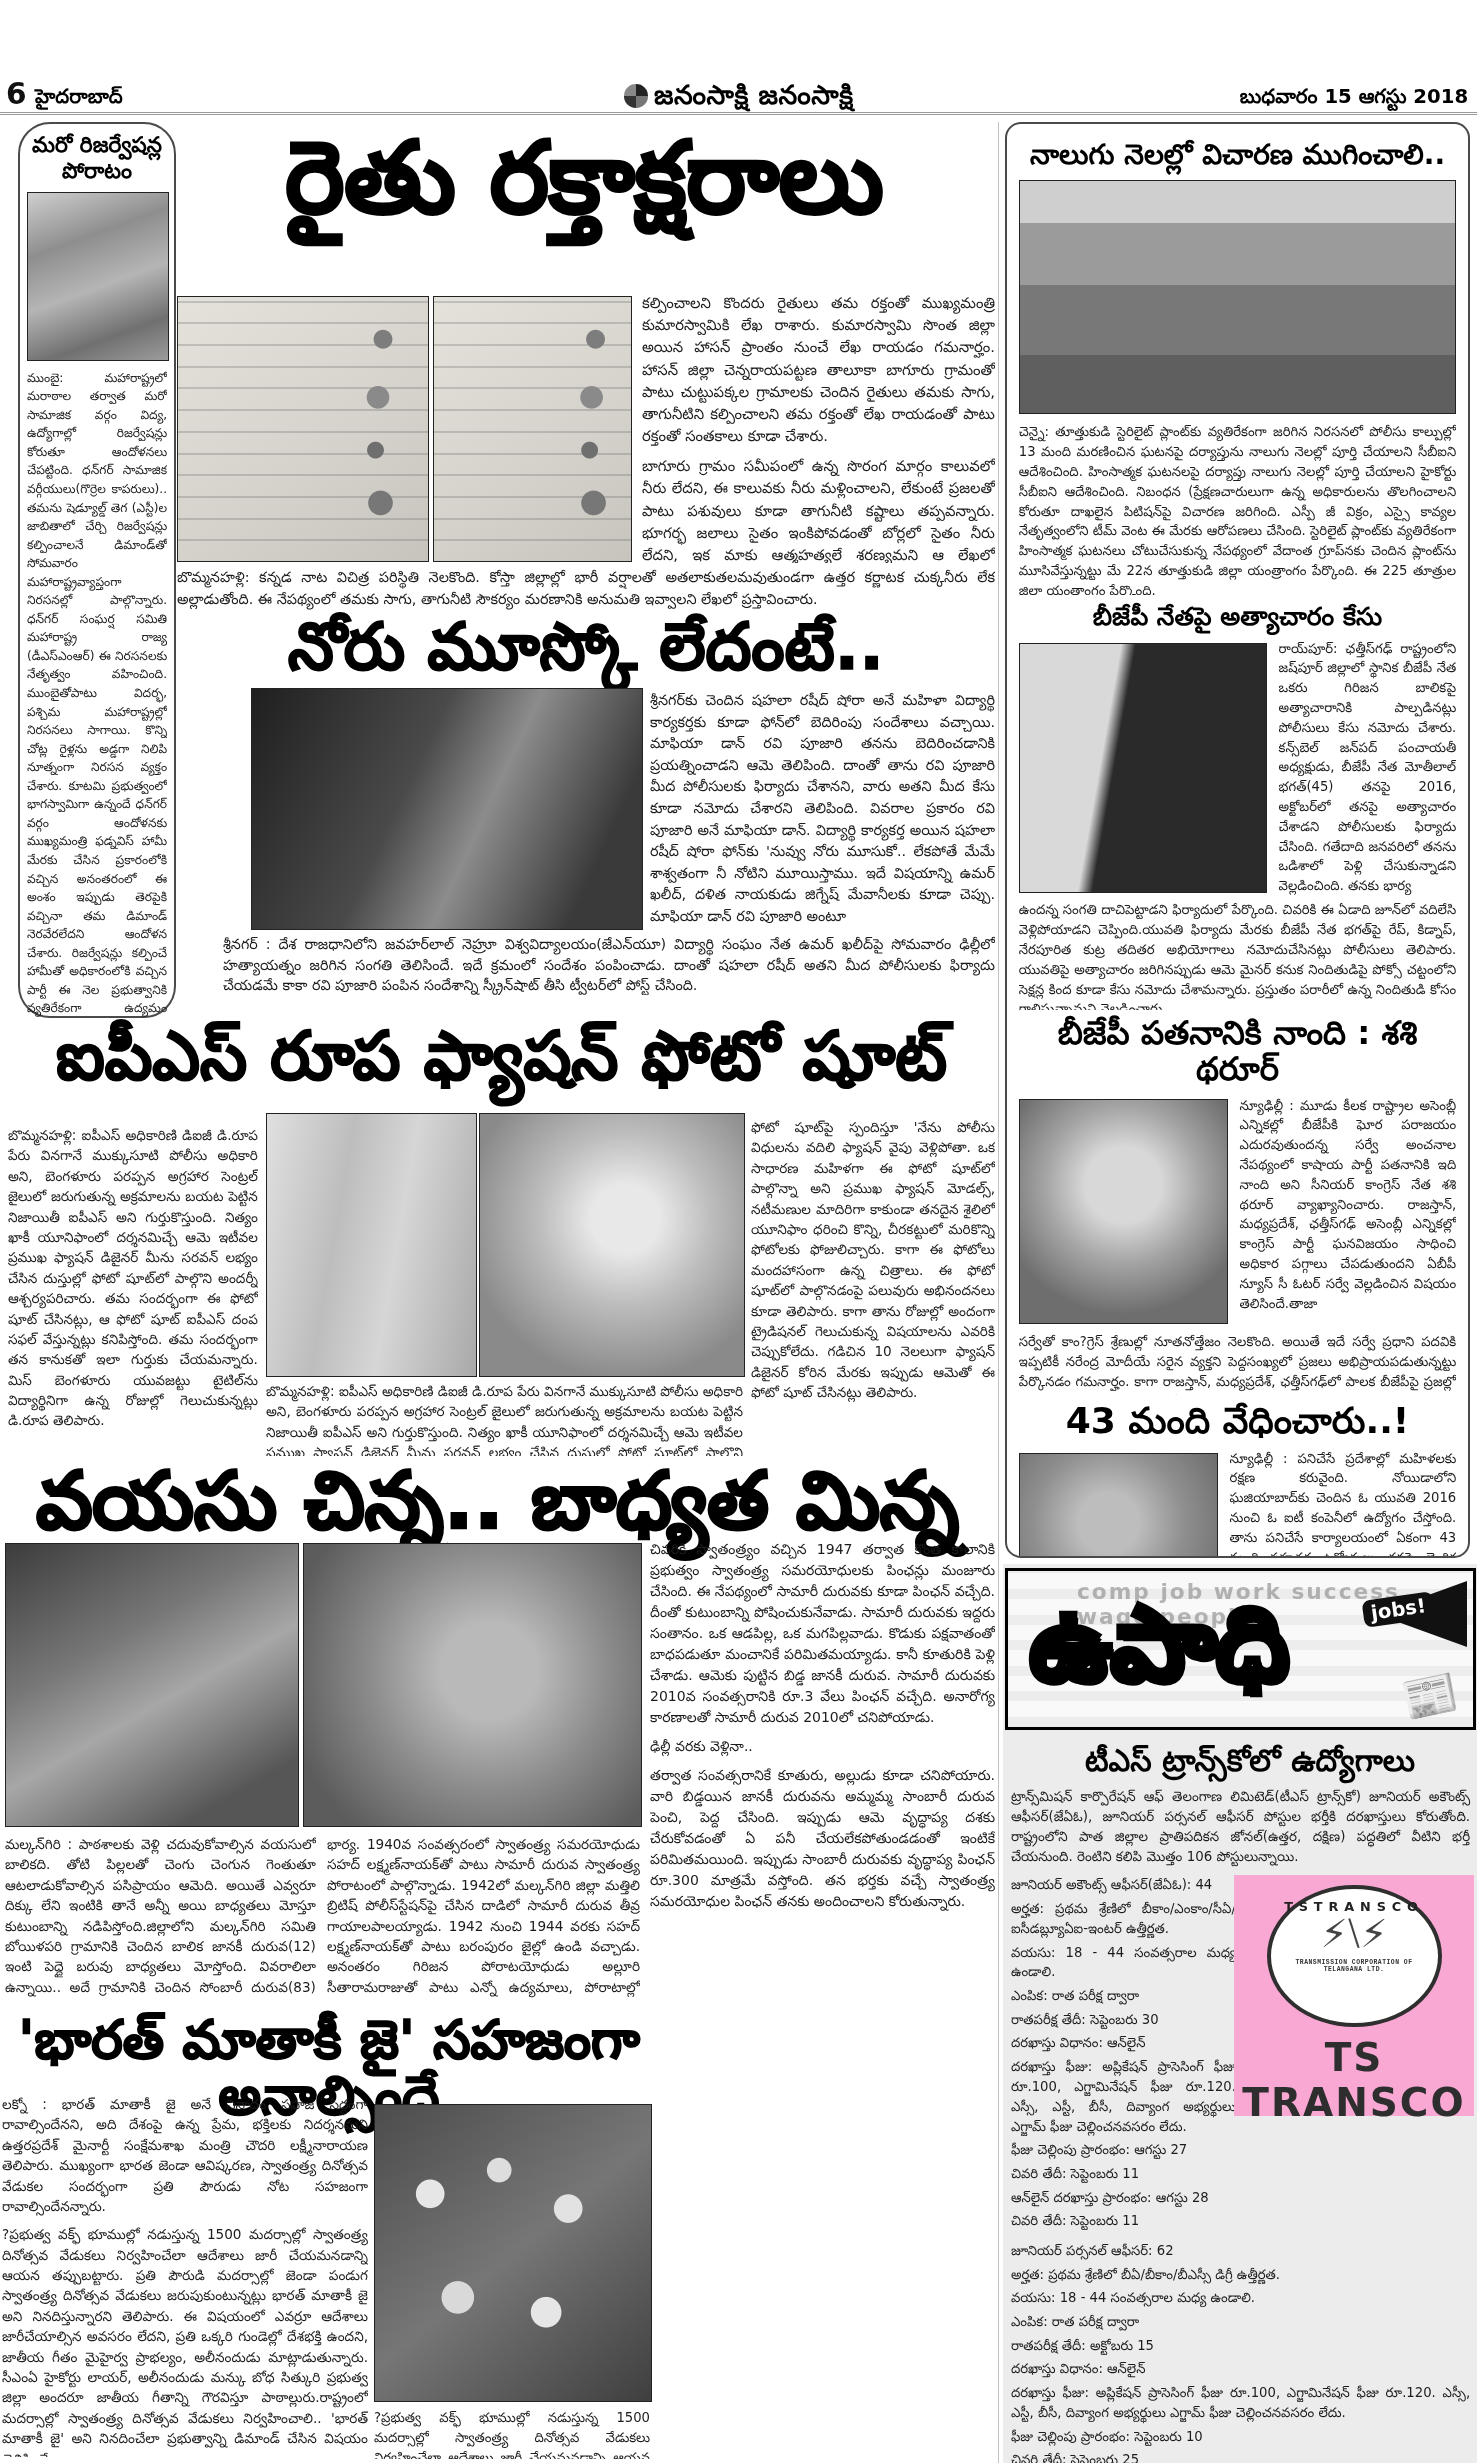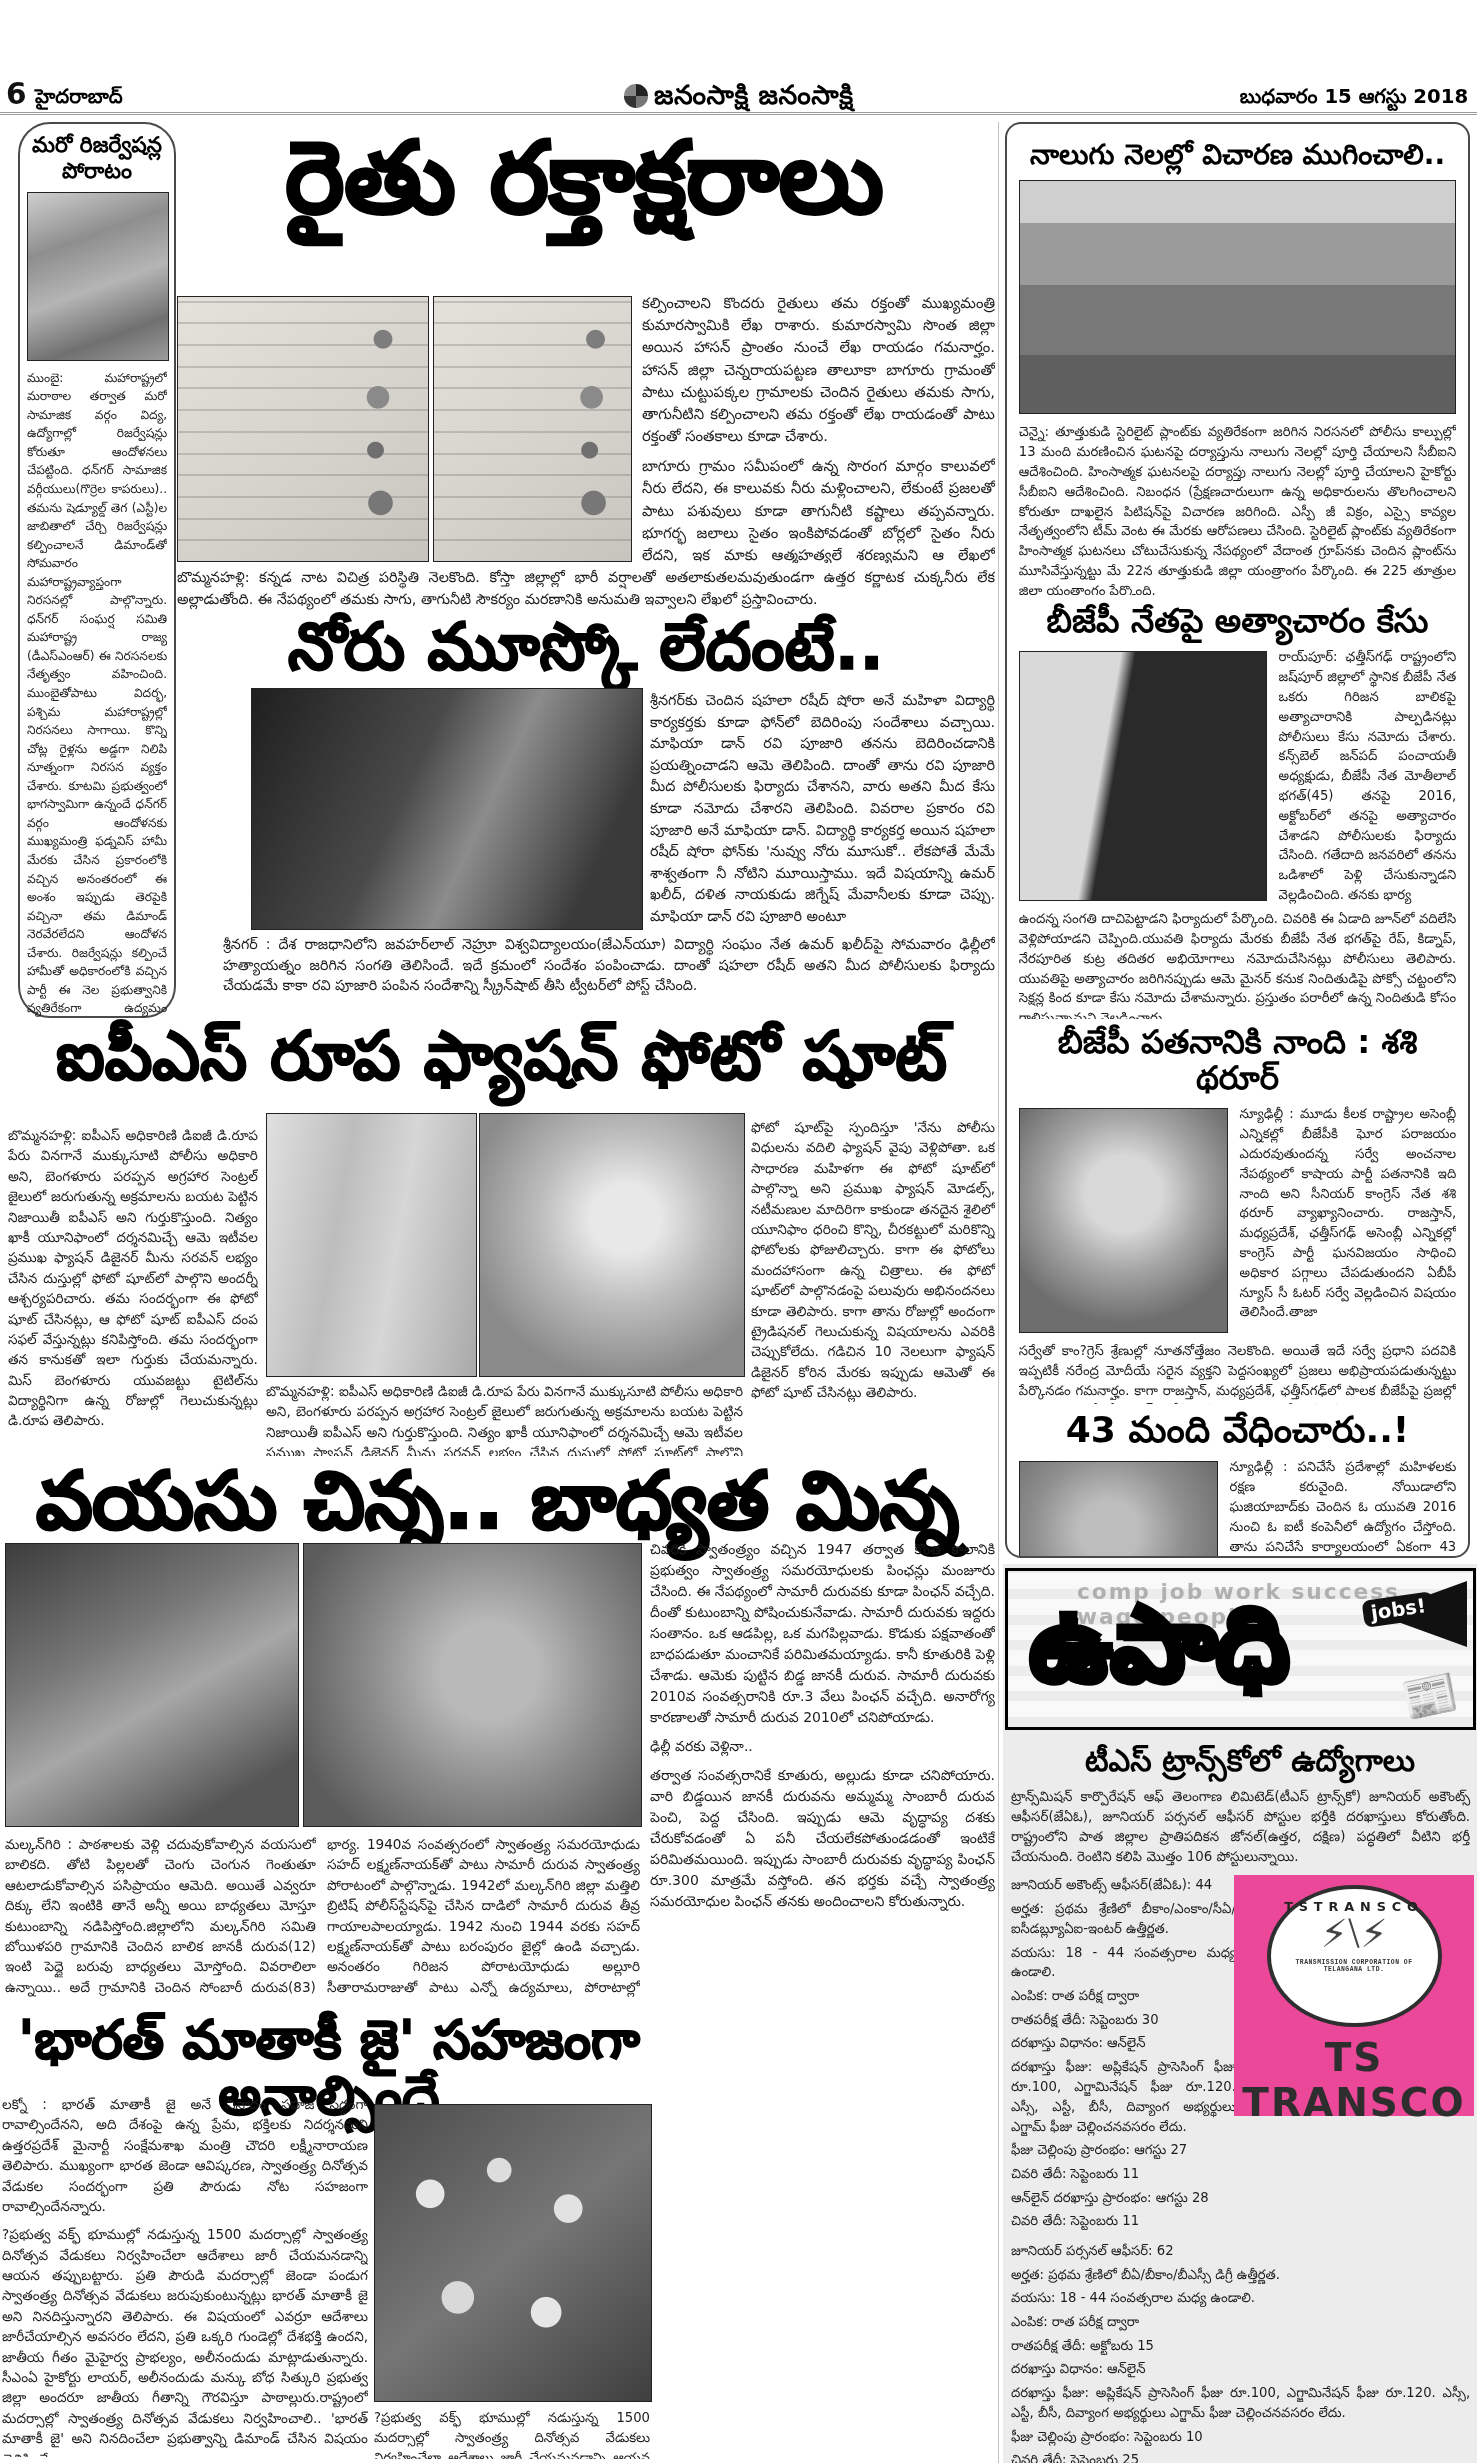--- a/index.html
+++ b/index.html
@@ -143,21 +143,21 @@
 
   <div class="abs rbox" style="left:1005px;top:122px;width:465px;height:1436px;box-sizing:border-box;overflow:hidden;padding:9.9px 0 0 0;">
 
     <div class="railstory">
       <div class="rail-hl" style="font-size:28px;margin:5.9px 0 9.9px 0;">నాలుగు నెలల్లో విచారణ ముగించాలి..</div>
       <div class="ph ph-court" style="width:100%;height:234px;margin-bottom:7.9px;box-sizing:border-box;"></div>
       <div class="jtxt" style="font-size:13.2px;height:173px;overflow:hidden;">చెన్నై: తూత్తుకుడి స్టెరిలైట్ ప్లాంట్‌కు వ్యతిరేకంగా జరిగిన నిరసనలో పోలీసు కాల్పుల్లో 13 మంది మరణించిన ఘటనపై దర్యాప్తును నాలుగు నెలల్లో పూర్తి చేయాలని సీబీఐని ఆదేశించింది. హింసాత్మక ఘటనలపై దర్యాప్తు నాలుగు నెలల్లో పూర్తి చేయాలని హైకోర్టు సీబీఐని ఆదేశించింది. నిబంధన (ప్రేక్షణచారులుగా ఉన్న అధికారులను తొలగించాలని కోరుతూ దాఖలైన పిటిషన్‌పై విచారణ జరిగింది. ఎస్పీ జీ విక్రం, ఎస్సై కావ్యల నేతృత్వంలోని టీమ్ వెంట ఈ మేరకు ఆరోపణలు చేసింది. స్టెరిలైట్ ప్లాంట్‌కు వ్యతిరేకంగా హింసాత్మక ఘటనలు చోటుచేసుకున్న నేపథ్యంలో వేదాంత గ్రూప్‌నకు చెందిన ప్లాంట్‌ను మూసివేస్తున్నట్టు మే 22న తూత్తుకుడి జిల్లా యంత్రాంగం పేర్కొంది. ఈ 225 తూత్రుల జిల్లా యంత్రాంగం పేర్కొంది.</div>
     </div>
 
     <div class="railstory">
-      <div class="rail-hl" style="font-size:33px;margin:7.9px 0 7.9px 0;">బీజేపీ నేతపై అత్యాచారం కేసు</div>
+      <div class="rail-hl" style="font-size:25px;margin:7.9px 0 7.9px 0;">బీజేపీ నేతపై అత్యాచారం కేసు</div>
       <div style="overflow:hidden;">
         <div class="ph ph-sil floatimg" style="width:246px;height:248px;"></div>
         <div class="jtxt" style="font-size:13.2px;">రాయ్‌పూర్: ఛత్తీస్‌గఢ్ రాష్ట్రంలోని జష్‌పూర్ జిల్లాలో స్థానిక బీజేపీ నేత ఒకరు గిరిజన బాలికపై అత్యాచారానికి పాల్పడినట్లు పోలీసులు కేసు నమోదు చేశారు. కన్స్‌బెల్ జన్‌పద్ పంచాయతీ అధ్యక్షుడు, బీజేపీ నేత మోతీలాల్ భగత్(45) తనపై 2016, అక్టోబర్‌లో తనపై అత్యాచారం చేశాడని పోలీసులకు ఫిర్యాదు చేసింది. గతేదాది జనవరిలో తనను ఒడిశాలో పెళ్లి చేసుకున్నాడని వెల్లడించింది. తనకు భార్య</div>
       </div>
       <div class="jtxt" style="font-size:13.2px;height:110px;overflow:hidden;margin-top:3.9px;">ఉందన్న సంగతి దాచిపెట్టాడని ఫిర్యాదులో పేర్కొంది. చివరికి ఈ ఏడాది జూన్‌లో వదిలేసి వెళ్లిపోయాడని చెప్పింది.యువతి ఫిర్యాదు మేరకు బీజేపీ నేత భగత్‌పై రేప్, కిడ్నాప్, నేరపూరిత కుట్ర తదితర అభియోగాలు నమోదుచేసినట్లు పోలీసులు తెలిపారు. యువతిపై అత్యాచారం జరిగినప్పుడు ఆమె మైనర్ కనుక నిందితుడిపై పోక్సో చట్టంలోని సెక్షన్ల కింద కూడా కేసు నమోదు చేశామన్నారు. ప్రస్తుతం పరారీలో ఉన్న నిందితుడి కోసం గాలిస్తున్నామని వెల్లడించారు.</div>
     </div>
 
     <div class="railstory">
       <div class="rail-hl" style="font-size:32.5px;margin:5.9px 0 7.9px 0;">బీజేపీ పతనానికి నాంది : శశి థరూర్</div>
       <div style="overflow:hidden;">
@@ -185,21 +185,21 @@
       <div class="abs mega" style="right:5.9px;top:9.9px;"></div>
       <div class="abs jobs-label" style="right:39px;top:25.6px;">jobs!</div>
       <div class="abs news-ic" style="right:13.8px;bottom:3.9px;">📰</div>
     </div>
 
     <div class="rail-hl" style="font-size:30.5px;margin:13.8px 0 9.9px 0;padding-left:19px;">టీఎస్ ట్రాన్స్‌కోలో ఉద్యోగాలు</div>
 
     <div class="jtxt" style="font-size:13.4px;margin:0 7.9px 7.9px 7.9px;">ట్రాన్స్‌మిషన్ కార్పొరేషన్ ఆఫ్ తెలంగాణ లిమిటెడ్(టీఎస్ ట్రాన్స్‌కో) జూనియర్ అకౌంట్స్ ఆఫీసర్(జేఏఓ), జూనియర్ పర్సనల్ ఆఫీసర్ పోస్టుల భర్తీకి దరఖాస్తులు కోరుతోంది. రాష్ట్రంలోని పాత జిల్లాల ప్రాతిపదికన జోనల్(ఉత్తర, దక్షిణ) పద్ధతిలో వీటిని భర్తీ చేయనుంది. రెంటిని కలిపి మొత్తం 106 పోస్టులున్నాయి.</div>
 
     <div style="position:relative;margin:0 7.9px;">
-      <div class="abs" style="right:-3.9px;top:0;width:240px;height:229px;background:#ec4899;padding:5.9px 0;">
+      <div class="abs" style="right:-3.9px;top:0;width:240px;height:229px;background:#f9a8d4;padding:5.9px 0;">
         <div class="logo-oval" style="width:167px;height:134px;margin:3.9px auto 7.9px auto;">
           <div class="logo-arc" style="padding-top:9.9px;">TSTRANSCO</div>
           <div class="tower">⚡⧵⚡</div>
           <div class="logo-sub" style="padding:5.9px 13.8px 0 13.8px;font-family:Liberation Mono, monospace;">TRANSMISSION CORPORATION OF TELANGANA LTD.</div>
         </div>
         <div class="transco-name">TS TRANSCO</div>
       </div>
       <div class="joblines jtxt" style="font-size:13.2px;width:225px;min-height:234px;">
           <div class="">జూనియర్ అకౌంట్స్ ఆఫీసర్(జేఏఓ): 44</div>
           <div class="">అర్హత: ప్రథమ శ్రేణిలో బీకాం/ఎంకాం/సీఏ/ఐసీడబ్ల్యూఏఐ-ఇంటర్ ఉత్తీర్ణత.</div>

